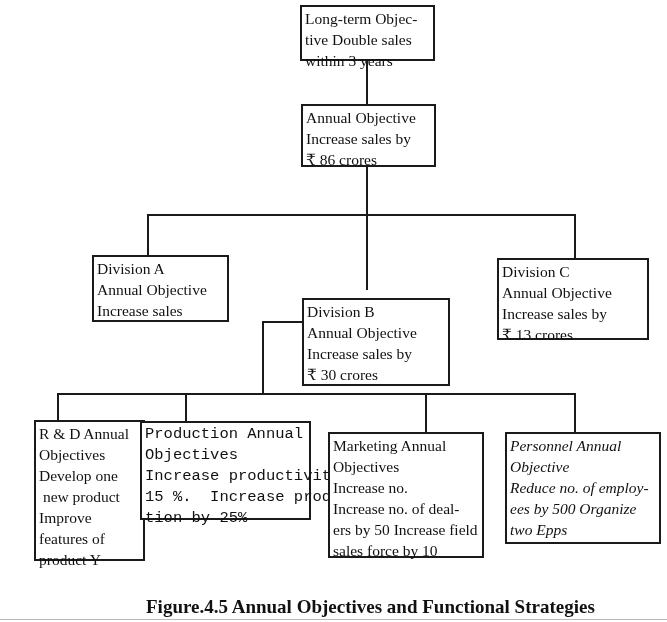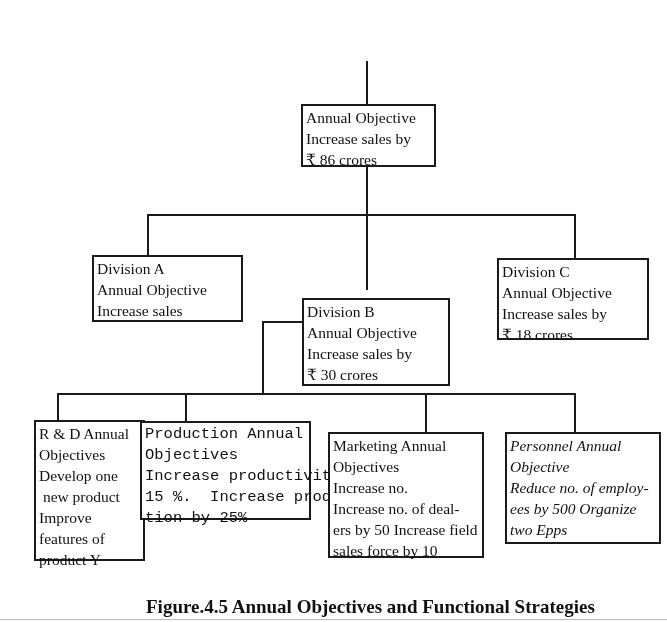--- a/index.html
+++ b/index.html
@@ -50,47 +50,50 @@
     bottom: 2px;
     height: 1px;
     background: #b9b9b9;
   }
 </style>
 </head>
 <body>
 
 <div id="stage">
 
+  <div class="node" style="left:300px; top:5px; width:135px; height:56px;">Long-term Objec-
+tive Double sales
+within 3 years</div>
 
   <div class="vline" style="left:366px; top:61px; height:43px;"></div>
 
   <div class="node" style="left:301px; top:104px; width:135px; height:63px;">Annual Objective
 Increase sales by
 ₹ 86 crores</div>
 
   <div class="vline" style="left:366px; top:167px; height:47px;"></div>
   <div class="hline" style="left:147px; top:214px; width:429px;"></div>
 
   <div class="vline" style="left:147px; top:214px; height:41px;"></div>
   <div class="vline" style="left:366px; top:214px; height:76px;"></div>
   <div class="vline" style="left:574px; top:214px; height:44px;"></div>
 
-  <div class="node" style="left:92px; top:255px; width:151px; height:67px;">Division A
+  <div class="node" style="left:92px; top:255px; width:137px; height:67px;">Division A
 Annual Objective
 Increase sales</div>
 
   <div class="node" style="left:302px; top:298px; width:148px; height:88px;">Division B
 Annual Objective
 Increase sales by
 ₹ 30 crores</div>
 
   <div class="node" style="left:497px; top:258px; width:152px; height:82px;">Division C
 Annual Objective
 Increase sales by
-₹ 18 crores</div>
+₹ 13 crores</div>
 
   <div class="hline" style="left:262px; top:321px; width:40px;"></div>
   <div class="vline" style="left:262px; top:321px; height:74px;"></div>
   <div class="hline" style="left:57px; top:393px; width:519px;"></div>
 
   <div class="vline" style="left:57px; top:393px; height:27px;"></div>
   <div class="vline" style="left:185px; top:393px; height:43px;"></div>
   <div class="vline" style="left:425px; top:393px; height:39px;"></div>
   <div class="vline" style="left:574px; top:393px; height:39px;"></div>
 

